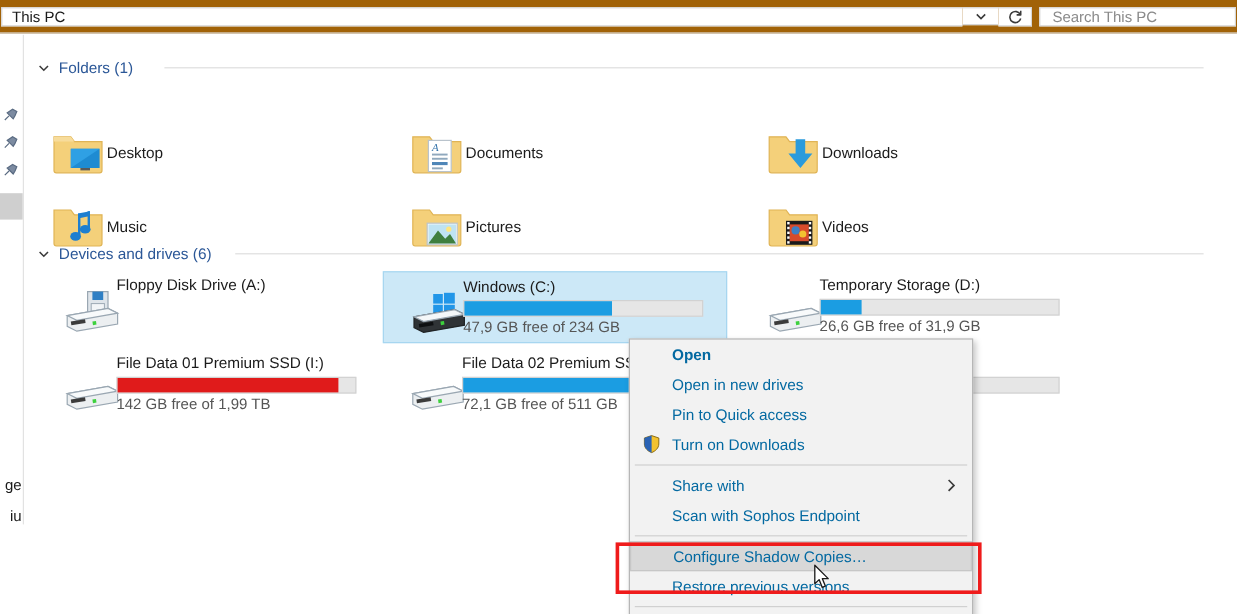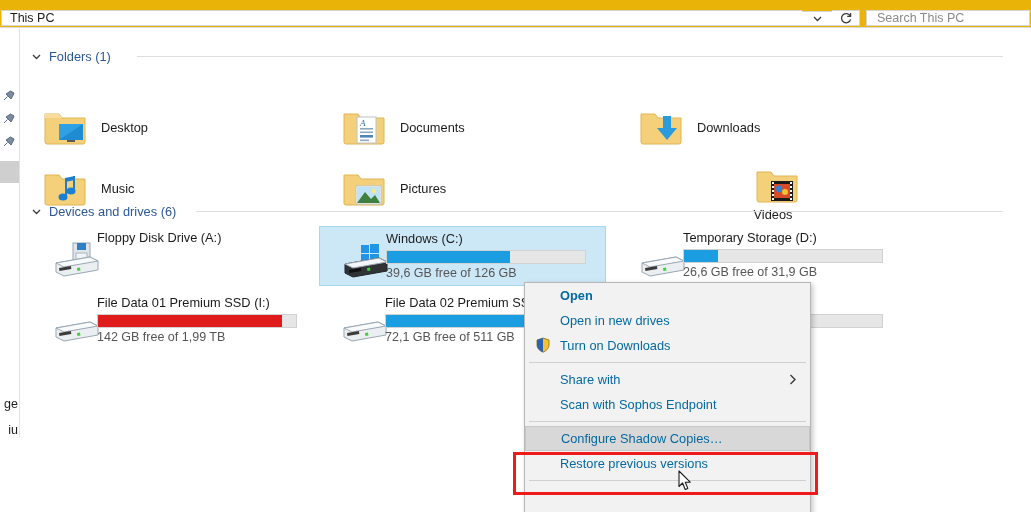--- a/index.html
+++ b/index.html
@@ -9,22 +9,22 @@
     overflow: hidden;
     background: #ffffff;
     font-family: "Liberation Sans", sans-serif;
     -webkit-font-smoothing: antialiased;
   }
   #root { position: relative; width: 1031px; height: 512px; background: #ffffff; }
 
   
   .addressbar {
     position: absolute; left: 0; top: 0; width: 1031px; height: 28px;
-    background: #eab308; border-bottom: 1px solid #dcdcdc;
-    display: flex; align-items: flex-end;
+    background: #a16207; border-bottom: 1px solid #dcdcdc;
+    display: flex; align-items: center;
   }
   .addr-path {
     flex: 1 1 auto; display: flex; align-items: center;
     padding-left: 8px; border: 1px solid #d6d6d6; border-right: none;
     margin: 1px 0 1px 1px; background: #fff;
     font-size: 12.5px; color: #1a1a1a;
   }
   .addr-chevron {
     width: 30px; display: flex; align-items: center; justify-content: center;
     border-top: 1px solid #d6d6d6; border-bottom: 1px solid #d6d6d6;
@@ -68,21 +68,21 @@
   .group-rule {
     position: absolute; height: 1px; background: #dedede;
   }
 
   
   .ftile {
     position: absolute; width: 300px; height: 50px;
     display: flex; align-items: center;
   }
   .ftile .ic { width: 48px; height: 44px; flex: none; position: relative; margin-left: 20px; }
-  .ftile .nm { font-size: 12.8px; color: #1b1b1b; margin-left: 12px; white-space: nowrap; }
+  .ftile .nm { font-size: 12.8px; color: #1b1b1b; white-space: nowrap; }
 
   
   .dtile {
     position: absolute; width: 287px; height: 60px;
   }
   .dtile.sel { background: #cce8f7; border: 1px solid #a7d6f0; }
   .dtile .dic { position: absolute; left: 22px; top: 16px; width: 48px; height: 36px; }
   .dtile .dnm {
     position: absolute; left: 66px; top: 4px; font-size: 12.8px; color: #1b1b1b;
     white-space: nowrap;
@@ -229,21 +229,21 @@
           <path d="M4 9 h14 l3 4 h23 v24 a2 2 0 0 1 -2 2 h-36 a2 2 0 0 1 -2 -2 Z" fill="#f4d07a" stroke="#e0b455" stroke-width="1"></path>
           <rect x="16" y="20" width="25" height="18" fill="#ffffff" stroke="#b9c3cc" stroke-width="1"></rect>
           <rect x="17" y="21" width="23" height="16" fill="#bfe3f2"></rect>
           <path d="M17 37 L25 26 L31 33 L35 29 L40 37 Z" fill="#3f7f3f"></path>
           <circle cx="34" cy="25" r="2.2" fill="#ffe680"></circle>
         </svg>
       </div>
       <span class="nm">Pictures</span>
     </div>
 
-    <div class="ftile" style="left:596px; top:134px;flex-direction:column;">
+    <div class="ftile" style="left:596px; top:134px;">
       <div class="ic">
         <svg width="48" height="44" viewBox="0 0 48 44">
           <path d="M4 9 h14 l3 4 h23 v24 a2 2 0 0 1 -2 2 h-36 a2 2 0 0 1 -2 -2 Z" fill="#f4d07a" stroke="#e0b455" stroke-width="1"></path>
           <rect x="18" y="18" width="22" height="20" fill="#1a1a1a"></rect>
           <rect x="21" y="21" width="16" height="14" fill="#d74b2b"></rect>
           <circle cx="26" cy="26" r="3.4" fill="#3d7fc4"></circle>
           <circle cx="32" cy="29" r="3" fill="#f2c230"></circle>
           <g fill="#ffffff">
             <rect x="19" y="19" width="2" height="2"></rect>
               <rect x="19" y="23" width="2" height="2"></rect>
@@ -292,21 +292,21 @@
         </g>
         <path d="M3 21 L37 15 L45 19 L45 28 L11 34 L3 30 Z" fill="#2f3336" stroke="#202426" stroke-width="1"></path>
         <path d="M3 21 L37 15 L45 19 L11 25 Z" fill="#f4f7f9" stroke="#9aa7b2" stroke-width="1"></path>
         <rect x="7" y="27" width="12" height="3" fill="#0e1012" transform="rotate(-9 7 27)"></rect>
         <rect x="25" y="25" width="3" height="3" fill="#3dd13d" transform="rotate(-9 25 25)"></rect>
       </svg>
       <div class="dnm">Windows (C:)</div>
       <div class="bar">
         <i style="width: 62%; background: rgb(27, 157, 226);"></i>
       </div>
-      <div class="dfree">39,6 GB free of 126 GB</div>
+      <div class="dfree">47,9 GB free of 234 GB</div>
     </div>
 
     <div class="dtile" style="left:596px; top:197px;">
       <svg class="dic" viewBox="0 0 48 36">
         <path d="M3 21 L37 15 L45 19 L45 28 L11 34 L3 30 Z" fill="#eceff1" stroke="#9aa7b2" stroke-width="1"></path>
         <path d="M3 21 L37 15 L45 19 L11 25 Z" fill="#f8fafb" stroke="#9aa7b2" stroke-width="1"></path>
         <rect x="6" y="26" width="12" height="3" fill="#3b3b3b" transform="rotate(-9 6 26)"></rect>
         <rect x="24" y="26" width="3" height="3" fill="#3dd13d" transform="rotate(-9 24 26)"></rect>
       </svg>
       <div class="dnm">Temporary Storage (D:)</div>
@@ -361,20 +361,23 @@
   </div>
 
   <div class="ctxmenu">
     <div class="mi bold">
       <span>Open</span>
     </div>
     <div class="mi">
       <span>Open in new drives</span>
     </div>
     <div class="mi">
+      <span>Pin to Quick access</span>
+    </div>
+    <div class="mi">
       <svg class="mi-icon" viewBox="0 0 16 16">
         <path d="M8 1 L14 3 V8 C14 11.5 11 14 8 15.2 C5 14 2 11.5 2 8 V3 Z" fill="#f2c230" stroke="#8a6a12" stroke-width="0.8"></path>
         <path d="M8 1 L8 15.2 C5 14 2 11.5 2 8 V3 Z" fill="#2a63b5"></path>
       </svg>
       <span>Turn on Downloads</span>
     </div>
 
     <div class="msep"></div>
 
     <div class="mi">

